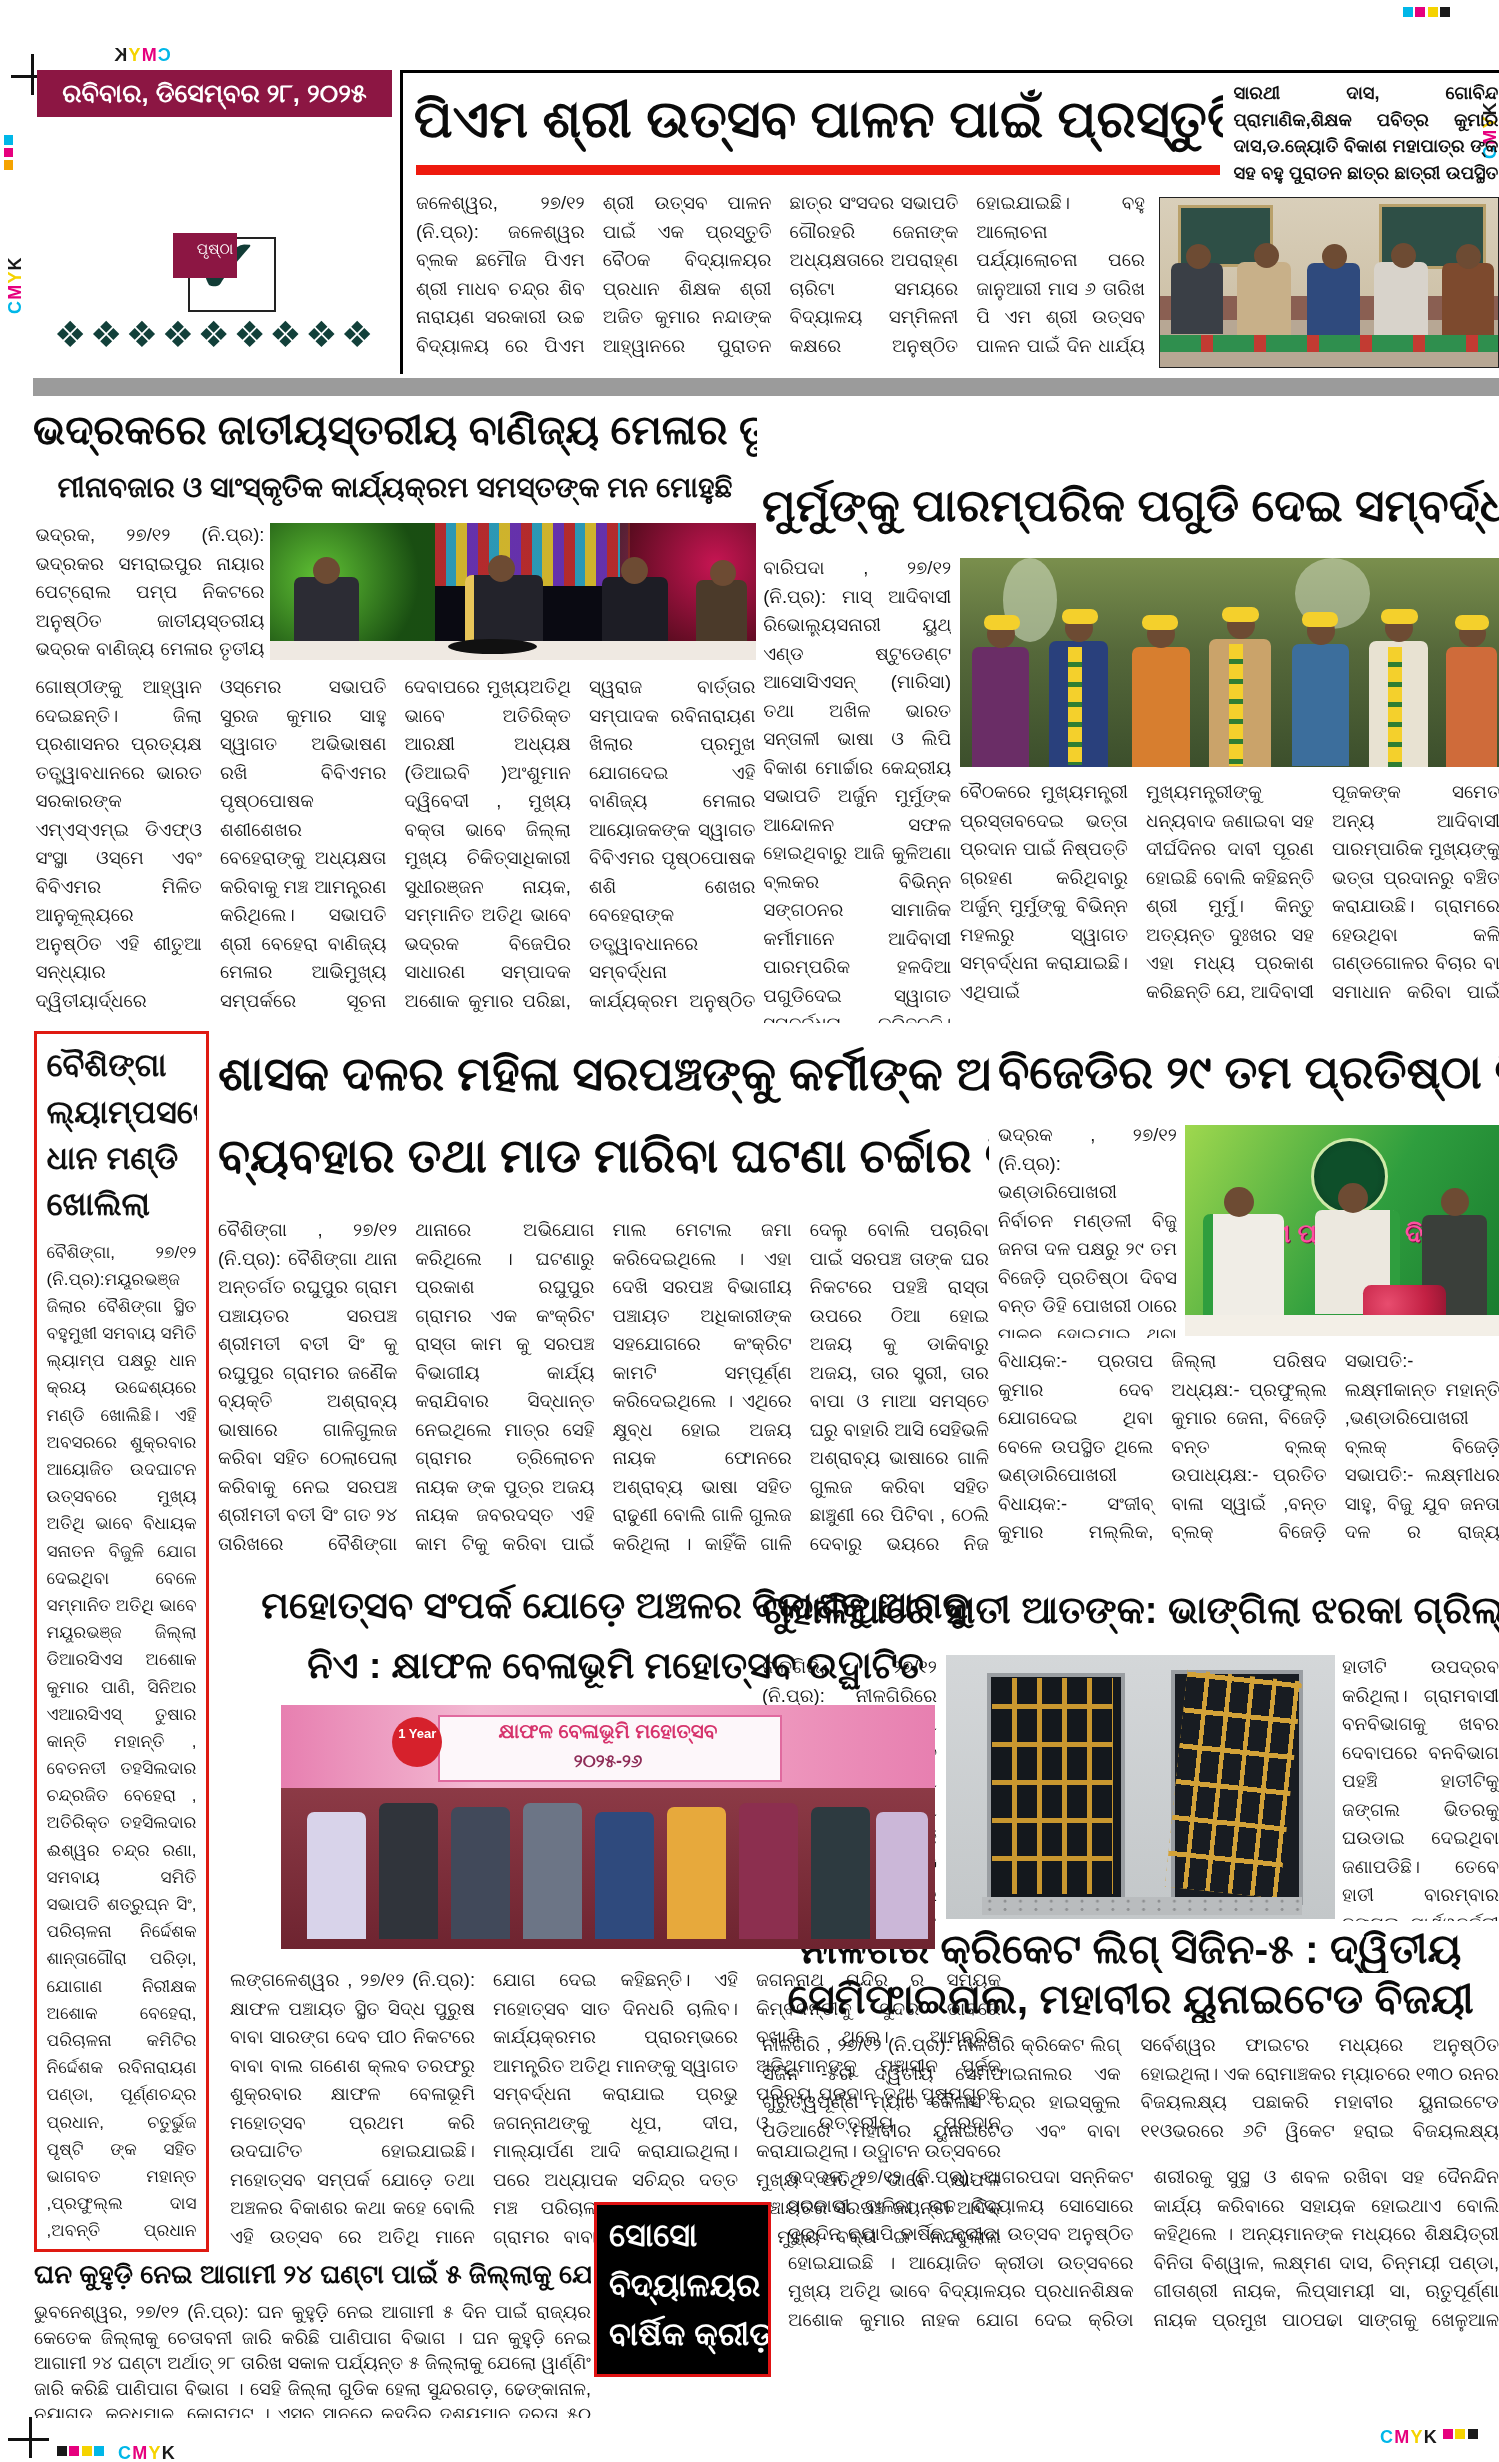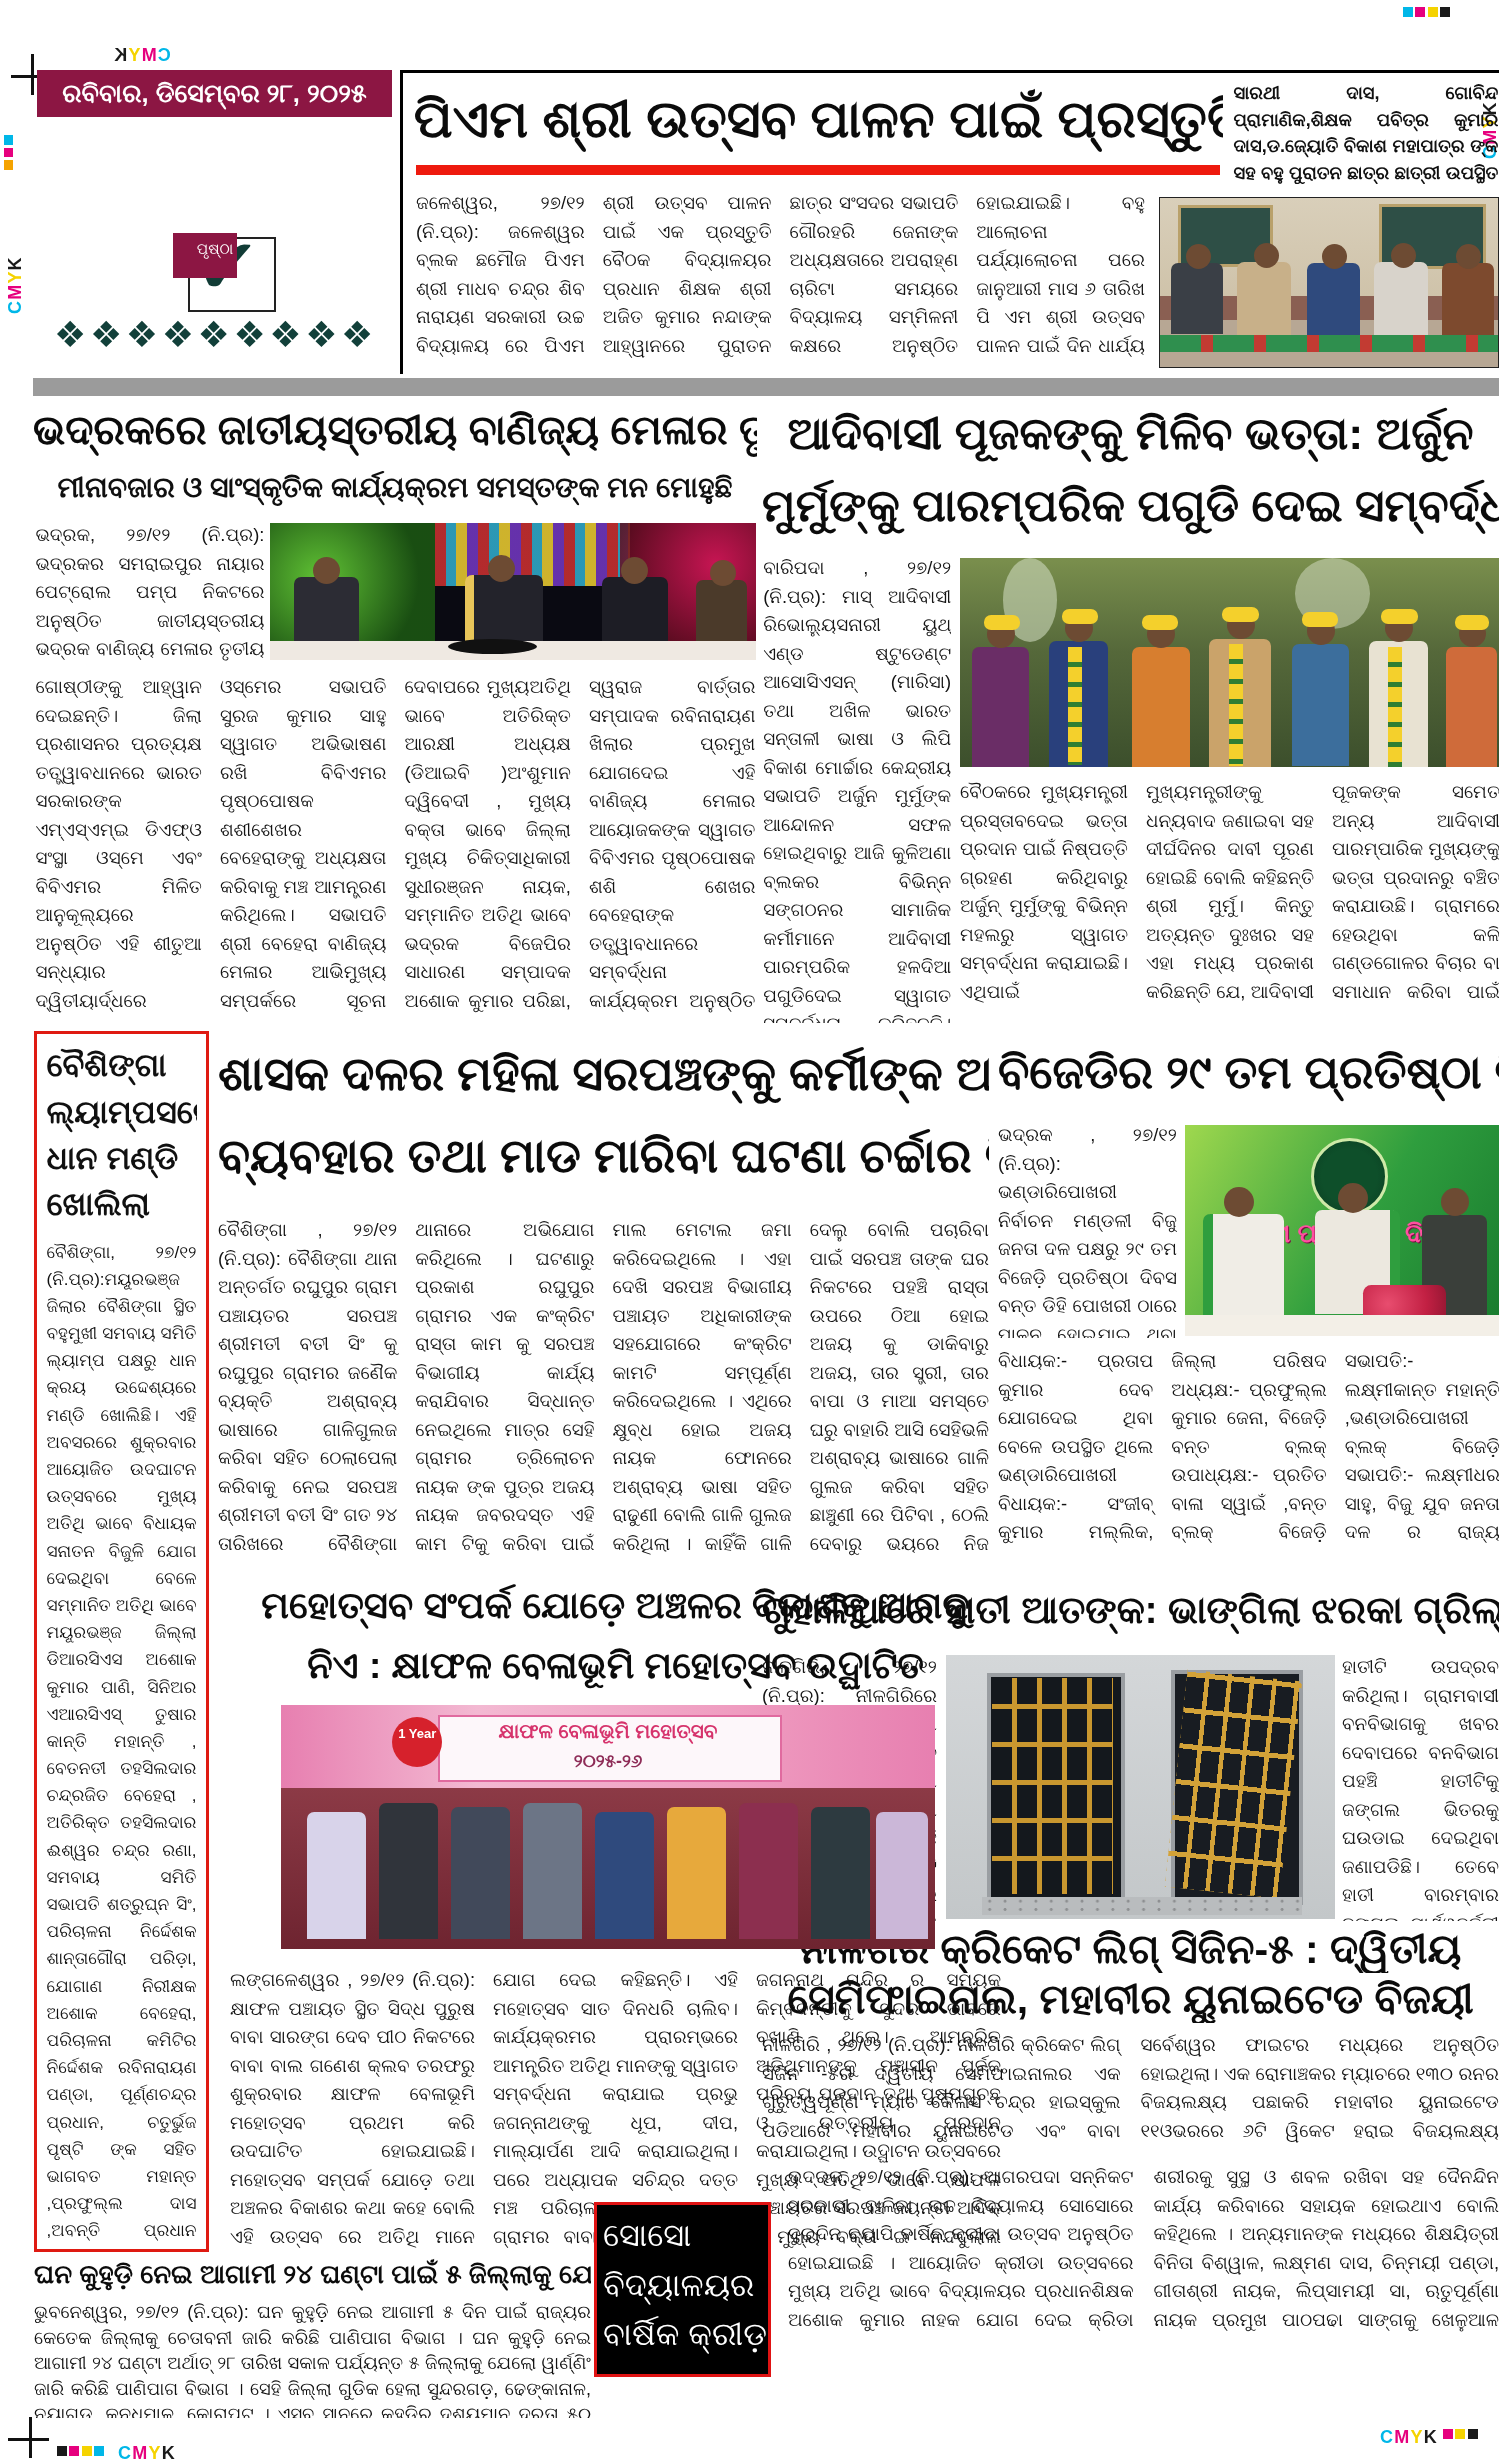--- a/index.html
+++ b/index.html
@@ -90,21 +90,21 @@
   #mahotsav{left:218px;top:1577px;width:771px;height:676px;margin-left:12px;}
   #mh-h1{left:0;top:0;width:771px;height:57px;font-size:37px;line-height:57px;}
   #mh-h2{left:0;top:60px;width:771px;height:57px;font-size:37px;line-height:57px;}
   #mh-photo{left:51px;top:128px;width:654px;height:244px;background:#6e2430;}
   #mh-body{left:0;top:389px;width:771px;height:286px;}
   
   #fog{left:34px;top:2256px;width:557px;height:165px;}
   #fg-headline{left:0;top:0;width:557px;height:37px;font-size:26px;line-height:37px;text-align:left;}
   #fg-body{left:0;top:44px;width:557px;height:118px;font-size:18px;line-height:1.42;}
   #blackbox{left:594px;top:2202px;width:177px;height:175px;background:#000;border:3.6px solid #e01313;box-sizing:border-box;color:#fff;padding-top:6px;}
-  #blackbox div{font-size:32px;font-weight:400;line-height:1.55;white-space:nowrap;overflow:hidden;text-align:left;padding-left:6px;}
+  #blackbox div{font-size:32px;font-weight:700;line-height:1.55;white-space:nowrap;overflow:hidden;text-align:left;padding-left:12px;}
   
   #footer{left:34px;top:2420px;width:1433px;height:39px;border:3px solid #111;box-sizing:border-box;
           display:flex;align-items:center;background:#fff;margin-top:42px;}
   #footer .fcell{overflow:hidden;}
   #f-left{width:438px;padding-left:8.3px;font-size:14.2px;font-weight:bold;line-height:1.25;}
   #f-center{flex:1;text-align:center;font-family:"Liberation Serif","DejaVu Serif",serif;font-weight:bold;font-size:10px;line-height:1.2;}
   #f-right{width:415px;text-align:right;padding-right:7.1px;font-family:"Liberation Serif","DejaVu Serif",serif;line-height:1.1;}
   #f-right .r1{font-size:18px;} #f-right .r2{font-size:11px;}
   .sq{display:inline-block;width:9.5px;height:9.5px;border:1.8px solid #111;margin-right:4.7px;vertical-align:middle;}
   
@@ -190,21 +190,20 @@
       <div class="head" style="left:351px;top:34px;width:27px;height:27px;"></div>
       <div class="fig" style="left:426px;top:57px;width:51px;height:64px;background:#4b3a2a;"></div>
       <div class="head" style="left:440px;top:37px;width:26px;height:26px;"></div>
       <div class="ph" style="left:0;top:118px;width:100%;height:19px;background:#efe9e2;"></div>
       <div class="ph" style="left:178px;top:116px;width:89px;height:15.4px;background:#111;border-radius:50%;"></div>
     </div>
     <div id="bh-body" class="abs body-txt just c4">ଗୋଷ୍ଠୀଙ୍କୁ ଆହ୍ୱାନ ଦେଇଛନ୍ତି। ଜିଲା ପ୍ରଶାସନର ପ୍ରତ୍ୟକ୍ଷ ତତ୍ତ୍ୱାବଧାନରେ ଭାରତ ସରକାରଙ୍କ ଏମ୍ଏସ୍ଏମ୍ଇ ଡିଏଫ୍ଓ ସଂସ୍ଥା ଓସ୍ମେ ଏବଂ ବିବିଏମର ମିଳିତ ଆନୁକୂଲ୍ୟରେ ଅନୁଷ୍ଠିତ ଏହି ଶୀତୁଆ ସନ୍ଧ୍ୟାର ଦ୍ୱିତୀୟାର୍ଦ୍ଧରେ ଓସ୍ମେର ସଭାପତି ସୁରଜ କୁମାର ସାହୁ ସ୍ୱାଗତ ଅଭିଭାଷଣ ରଖି ବିବିଏମର ପୃଷ୍ଠପୋଷକ ଶଶୀଶେଖର ବେହେରାଙ୍କୁ ଅଧ୍ୟକ୍ଷତା କରିବାକୁ ମଞ୍ଚ ଆମନ୍ତ୍ରଣ କରିଥିଲେ। ସଭାପତି ଶ୍ରୀ ବେହେରା ବାଣିଜ୍ୟ ମେଳାର ଆଭିମୁଖ୍ୟ ସମ୍ପର୍କରେ ସୂଚନା ଦେବାପରେ ମୁଖ୍ୟଅତିଥି ଭାବେ ଅତିରିକ୍ତ ଆରକ୍ଷୀ ଅଧ୍ୟକ୍ଷ (ଡିଆଇବି )ଅଂଶୁମାନ ଦ୍ୱିବେଦୀ , ମୁଖ୍ୟ ବକ୍ତା ଭାବେ ଜିଲ୍ଲା ମୁଖ୍ୟ ଚିକିତ୍ସାଧିକାରୀ ସୁଧୀରଞ୍ଜନ ନାୟକ, ସମ୍ମାନିତ ଅତିଥି ଭାବେ ଭଦ୍ରକ ବିଜେପିର ସାଧାରଣ ସମ୍ପାଦକ ଅଶୋକ କୁମାର ପରିଛା, ସ୍ୱରାଜ ବାର୍ତ୍ତାର ସମ୍ପାଦକ ରବିନାରାୟଣ ଖିଲାର ପ୍ରମୁଖ ଯୋଗଦେଇ ଏହି ବାଣିଜ୍ୟ ମେଳାର ଆୟୋଜକଙ୍କ ସ୍ୱାଗତ ବିବିଏମର ପୃଷ୍ଠପୋଷକ ଶଶି ଶେଖର ବେହେରାଙ୍କ ତତ୍ତ୍ୱାବଧାନରେ ସମ୍ବର୍ଦ୍ଧନା କାର୍ଯ୍ୟକ୍ରମ ଅନୁଷ୍ଠିତ ହୋଇଥିଲା। ଶେଷରେ ଓସ୍ମେ ମହିଳା ଉଇଙ୍ଗର ସଭାପତି ଅର୍ପିତା ମହାନ୍ତି ଧନ୍ୟବାଦ ଦେବାପରେ ଜିଲାର ବିଭିନ୍ନ ନୃତ୍ୟ ଓ ସାଂସ୍କୃତିକ ଅନୁଷ୍ଠାନ ଦ୍ୱାରା ମନୋରଞ୍ଜନ କାର୍ଯ୍ୟକ୍ରମ ବେଶ୍ ମନଛୁଆଁ ହୋଇଥିଲା। ତେବେ ଏହି ଜାତୀୟ ସ୍ତରୀୟ ବାଣିଜ୍ୟ ମେଳାରେ ଜନସମାଗମ କ୍ରମଶଃ ବୃଦ୍ଧି ପାଇବାରେ ଲାଗିଛି। ଏହି ମେଳା ୩୦ ତାରିଖରେ ଉଦ୍ଯାପିତ ହେବ। ତେବେ ପ୍ରତ୍ୟେକ ଦିନ ଏହି ମେଳାକୁ ଆସିଥିବା ବିଭିନ୍ନ ରାଜ୍ୟ ଓ ଆମ ଓଡ଼ିଶା ରାଜ୍ୟ ବିଭିନ୍ନ ଜିଲାର ସ୍ୱୟଂ ସହାୟିକା ଗୋଷ୍ଠୀ, ଘରୋଇ କଂପାନୀ ସମେତ ବିଭିନ୍ନ ବିସ୍ଥାପିତ ମହିଳାମାନଙ୍କୁ ବେଶ୍ ଆକୃଷ୍ଟ କରିଥିବାବେଳେ ଏଥିରେ ପଡିଥିବା ମୀନା ବଜାର ଛୋଟ ଛୋଟ ପିଲାଙ୍କ ମନ ମୋହୁଛି। ପ୍ରତ୍ୟେକ ଦିନ ସନ୍ଧ୍ୟାରେ ରାଜ୍ୟ ଓ ସ୍ଥାନୀୟ ଅଂଚଳର ବିଭିନ୍ନ ଅନୁଷ୍ଠାନ ଓ କଳାକାରମାନଙ୍କୁ ନେଇ ଆୟୋଜିତ ଓଡ଼ିଶୀ, ଛଉ, ଆଦିବାସୀ, ଗୋଟିପୁଅ ଭଳି ନୃତ୍ୟ ମେଲୋଡି ସହ ନୃତ୍ୟ ନାଟିକା ଆବାଳ ବୃଦ୍ଧ ବନିତାଙ୍କ ପାଇଁ ବେଶ୍ ମନୋରଂଜନର ଖୋରାକ ଯୋଗାଉଛି। ମେଳାର ଆୟୋଜକ ଓସ୍ମେ ର ସମସ୍ତ କର୍ମକର୍ତ୍ତାଙ୍କ ପ୍ରଚେଷ୍ଟାରେ ଗତ ୨୪ ତାରିଖରୁ ଆରମ୍ଭ ହୋଇଥିବା ଏହି ମେଳା ଆସନ୍ତା</div>
   </div>
 
   <div id="adivasi" class="abs">
-    <div id="ad-h1" class="abs hl ctr">ଆଦିବାସୀ ପୂଜକଙ୍କୁ ମିଳିବ ଭତ୍ତା: ଅର୍ଜୁନ</div>
     <div id="ad-h2" class="abs hl ctr">ମୁର୍ମୁଙ୍କୁ ପାରମ୍ପରିକ ପଗୁଡି ଦେଇ ସମ୍ବର୍ଦ୍ଧନା</div>
     <div id="ad-lead" class="abs body-txt just">ବାରିପଦା , ୨୭/୧୨ (ନି.ପ୍ର): ମାସ୍ ଆଦିବାସୀ ରିଭୋଲ୍ୟୁସନାରୀ ୟୁଥ୍ ଏଣ୍ଡ ଷ୍ଟୁଡେଣ୍ଟ ଆସୋସିଏସନ୍ (ମାରିସା) ତଥା ଅଖିଳ ଭାରତ ସନ୍ତାଳୀ ଭାଷା ଓ ଲିପି ବିକାଶ ମୋର୍ଚ୍ଚାର କେନ୍ଦ୍ରୀୟ ସଭାପତି ଅର୍ଜୁନ ମୁର୍ମୁଙ୍କ ଆନ୍ଦୋଳନ ସଫଳ ହୋଇଥିବାରୁ ଆଜି କୁଳିଅଣା ବ୍ଲକର ବିଭିନ୍ନ ସଙ୍ଗଠନର ସାମାଜିକ କର୍ମୀମାନେ ଆଦିବାସୀ ପାରମ୍ପରିକ ହଳଦିଆ ପଗୁଡିଦେଇ ସ୍ୱାଗତ ସମ୍ବର୍ଦ୍ଧନା କରିଛନ୍ତି। ପ୍ରକାଶ ଥାଉକି ମାରିସା ରାଜ୍ୟ ସଭାପତି ଅର୍ଜୁନ ମୁର୍ମୁଙ୍କ ନେତୃତ୍ୱରେ ଆଦିବାସୀ ଗ୍ରାମର ପୂଜକଙ୍କୁ ସ୍ୱତନ୍ତ୍ର ଭତ୍ତା ପ୍ରଦାନ ଏବଂ ପୂଜାସ୍ଥଳୀଗୁଡିକର ବିକାଶ ଓ ସୁରକ୍ଷା ଦାବିରେ ଅନେକଥର ସାଇକେଲଯାତ୍ରା ପଦଯାତ୍ରା ଧାରଣା ବିକ୍ଷୋଭ ଆନ୍ଦୋଳନ କରାଯାଇ ସରକାରଙ୍କୁ ଦୃଷ୍ଟି ଆକର୍ଷଣ କରାଯାଇ ଆସୁଥିଲା। ତାଙ୍କର ଦାବୀକୁ ନେଇ ଅନୁସୂଚିତ ଉପଦେଷ୍ଟା ପରିଷଦ</div>
     <div id="ad-photo" class="abs">
       <div class="ph" style="left:0;top:0;width:100%;height:100%;background:linear-gradient(#7a8f4d,#55683a 45%,#3c4f2c);"></div>
       <div class="ph" style="left:8%;top:0;width:10%;height:40%;background:#cdd8bd;opacity:.6;border-radius:50%;"></div>
       <div class="ph" style="left:62%;top:0;width:14%;height:34%;background:#d8e0c8;opacity:.5;border-radius:50%;"></div>
       <div class="fig" style="left:12px;top:89px;width:57px;height:120px;background:#6a2d66;"></div>
       <div class="head" style="left:27px;top:62px;width:28.4px;height:28.4px;"></div>
       <div class="ph" style="left:24px;top:57px;width:36px;height:15.4px;background:#f4d02c;border-radius:7.1px;"></div>
       <div class="fig" style="left:89px;top:83px;width:59px;height:126px;background:#29407c;"></div>

